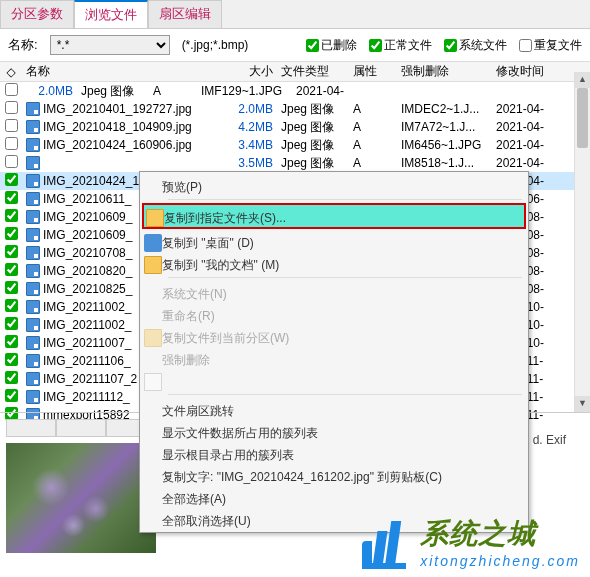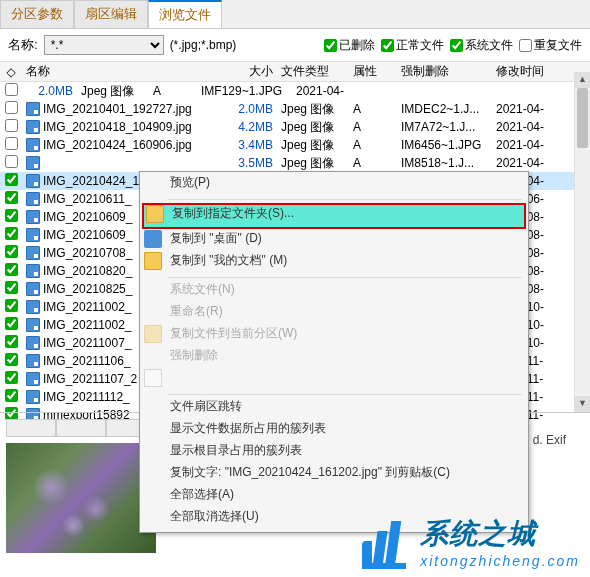--- a/index.html
+++ b/index.html
@@ -1,24 +1,24 @@
 <!DOCTYPE html>
 <html><head>
 <meta charset="utf-8">
 <style>
 * { margin: 0; padding: 0; box-sizing: border-box; font-family: "Microsoft YaHei", "SimSun", sans-serif; font-size: 12px; }
 body { background: #fff; width: 590px; height: 577px; overflow: hidden; position: relative; }
 
 
 .tabs { display: flex; background: #f0f0f0; border-bottom: 1px solid #ccc; }
-.tab { padding: 4px 10px; border: 1px solid #ccc; border-bottom: none; background: #e8e8e8; color: #a16207; font-size: 13px; cursor: pointer; }
+.tab { padding: 4px 10px; border: 1px solid #ccc; border-bottom: none; background: #e8e8e8; color: #be185d; font-size: 13px; cursor: pointer; }
 .tab.active { background: #fff; border-top: 2px solid #0078d7; }
 
 
-.filter-row { display: flex; align-items: center; gap: 6px; padding: 6px 8px; border-bottom: 1px solid #ddd; }
+.filter-row { display: flex; align-items: center; gap: 12px; padding: 6px 8px; border-bottom: 1px solid #ddd; }
 .filter-row label { font-size: 13px; }
 .filter-row select { width: 120px; height: 20px; border: 1px solid #999; font-size: 12px; padding: 0 2px; }
 .chklbl { display: flex; align-items: center; gap: 2px; font-size: 13px; }
 .chklbl input { accent-color: #0a0; }
 
 
 .table-wrap { position: relative; }
 .thead, .trow { display: flex; align-items: center; height: 18px; }
 .thead { background: #f5f5f5; border-bottom: 1px solid #ddd; height: 20px; }
 .th, .td { padding: 0 4px; overflow: hidden; white-space: nowrap; text-overflow: clip; font-size: 12px; }
@@ -37,21 +37,21 @@
 
 
 .vscroll { position: absolute; right: 0; top: 72px; width: 16px; height: 340px; background: #f0f0f0; border-left: 1px solid #ddd; }
 .vscroll .thumb { position: absolute; left: 2px; right: 2px; top: 16px; height: 60px; background: #c0c0c0; border-radius: 2px; }
 .vscroll .arr { position: absolute; left: 0; right: 0; height: 16px; background: #e0e0e0; text-align: center; line-height: 14px; font-size: 9px; color: #555; }
 .vscroll .arr.up { top: 0; }
 .vscroll .arr.dn { bottom: 0; }
 
 
 .ctxmenu { position: absolute; left: 139px; top: 171px; width: 390px; background: #f5f5f5; border: 1px solid #999; box-shadow: 2px 2px 4px rgba(0,0,0,.25); z-index: 10; padding: 2px; }
-.ctxmenu .mi { display: flex; align-items: flex-start; height: 22px; padding: 0 6px 0 2px; gap: 8px; color: #333; }
+.ctxmenu .mi { display: flex; align-items: flex-end; height: 22px; padding: 0 6px 0 2px; color: #333; }
 .ctxmenu .mi.disabled { color: #aaa; }
 .ctxmenu .mi .micon { width: 18px; height: 18px; display: flex; align-items: center; justify-content: center; font-size: 12px; }
 .ctxmenu .sep { height: 1px; background: #ddd; margin: 3px 4px 3px 26px; }
 .ctxmenu .hl-outer { border: 2px solid #d40000; margin: 1px 0; }
 .ctxmenu .mi.hl { background: #5eead4; }
 .micon.folder { background: #f7c85a; border: 1px solid #d4a030; width: 16px; height: 12px; border-radius: 1px; }
 .micon.blue { background: #4a90d9; width: 14px; height: 14px; border-radius: 2px; }
 .micon.doc { background: #fff; border: 1px solid #aaa; width: 12px; height: 14px; }
 
 
@@ -65,30 +65,30 @@
 
 
 .watermark { position: absolute; right: 10px; bottom: 8px; z-index: 20; display: flex; align-items: center; gap: 8px; }
 .wm-logo { width: 50px; height: 50px; position: relative; }
 .wm-bar { position: absolute; bottom: 0; background: #1e88e5; }
 .wm-bar.b1 { left: 0; width: 10px; height: 26px; border-top-left-radius: 4px; }
 .wm-bar.b2 { left: 13px; width: 10px; height: 36px; transform: skewX(-8deg); }
 .wm-bar.b3 { left: 26px; width: 10px; height: 46px; transform: skewX(-8deg); }
 .wm-bar.base { left: 0; width: 44px; height: 6px; bottom: -2px; }
 .wm-text { display: flex; flex-direction: column; }
-.wm-cn { font-size: 28px; font-weight: bold; color: #0369a1; font-style: italic; letter-spacing: 1px; }
+.wm-cn { font-size: 28px; font-weight: bold; color: #4d7c0f; font-style: italic; letter-spacing: 1px; }
 .wm-en { font-size: 14px; color: #1e88e5; font-style: italic; letter-spacing: 2px; }
 </style>
 </head>
 <body>
 
 <div class="tabs">
   <div class="tab">分区参数</div>
+  <div class="tab active">浏览文件</div>
   <div class="tab">扇区编辑</div>
-  <div class="tab active">浏览文件</div>
 </div>
 
 <div class="filter-row">
   <label>名称:</label>
   <select><option>*.*</option></select>
   <span>(*.jpg;*.bmp)</span>
   <span style="flex:1"></span>
   <label class="chklbl">
       <input type="checkbox" checked="" style="">
       <span>已删除</span>

